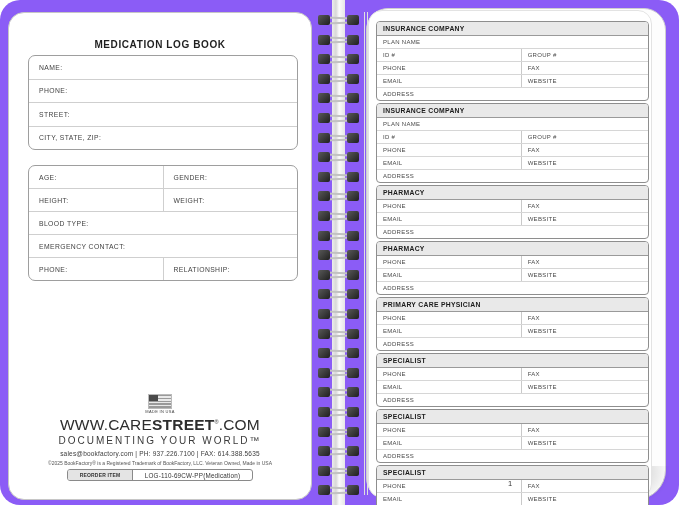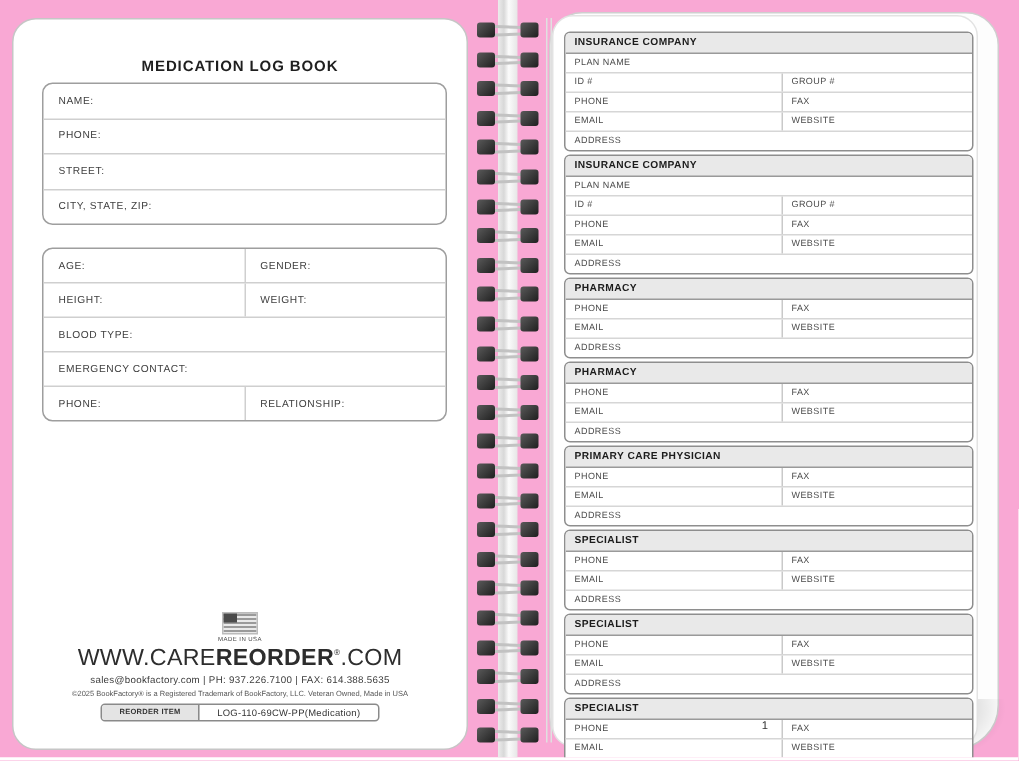--- a/index.html
+++ b/index.html
@@ -1,18 +1,19 @@
 <!DOCTYPE html>
 <html><head>
 <meta charset="utf-8">
 <style>
   html,body{margin:0;padding:0;background:#ffffff;}
   #stage{
-    position:relative;width:679px;height:505px;background:#f9a8d4;overflow:hidden;
+    position:relative;width:679px;height:505px;background:#8b5cf6;overflow:hidden;
     font-family:"Liberation Sans", sans-serif;
+    border-radius:20px;
   }
   
   .cover{
     position:absolute;left:366px;top:8px;width:300px;height:492px;
     border:1.5px solid #cfcfcf;border-radius:22px;border-bottom-right-radius:30px;
     background:#fdfdfd;box-sizing:border-box;
   }
   .curl-shadow{
     position:absolute;left:608px;top:466px;width:64px;height:40px;
     background:radial-gradient(ellipse at 35% 15%, rgba(0,0,0,0.22), rgba(0,0,0,0) 68%);
@@ -180,21 +181,22 @@
             <span class="field-label">RELATIONSHIP:</span>
           </div>
         </div>
       </div>
 
     <div class="lp-footer">
       <div class="flag">
         <div class="canton"></div>
       </div>
       <div class="flag-caption">MADE IN USA</div>
-      <div class="brand-logo"><span>WWW.CARE</span><span class="bold">REORDER</span><span class="reg">®</span><span>.COM</span></div>
+      <div class="brand-logo"><span>WWW.CARE</span><span class="bold">STREET</span><span class="reg">®</span><span>.COM</span></div>
+      <div class="tagline">DOCUMENTING YOUR WORLD™</div>
       <div class="contact-line">sales@bookfactory.com  |  PH: 937.226.7100  |  FAX: 614.388.5635</div>
       <div class="copyright-line">©2025 BookFactory® is a Registered Trademark of BookFactory, LLC. Veteran Owned, Made in USA</div>
       <div class="reorder">
         <div class="rl">REORDER ITEM</div>
         <div class="rv">LOG-110-69CW-PP(Medication)</div>
       </div>
     </div>
   </div>
 
   <div class="spiral">

